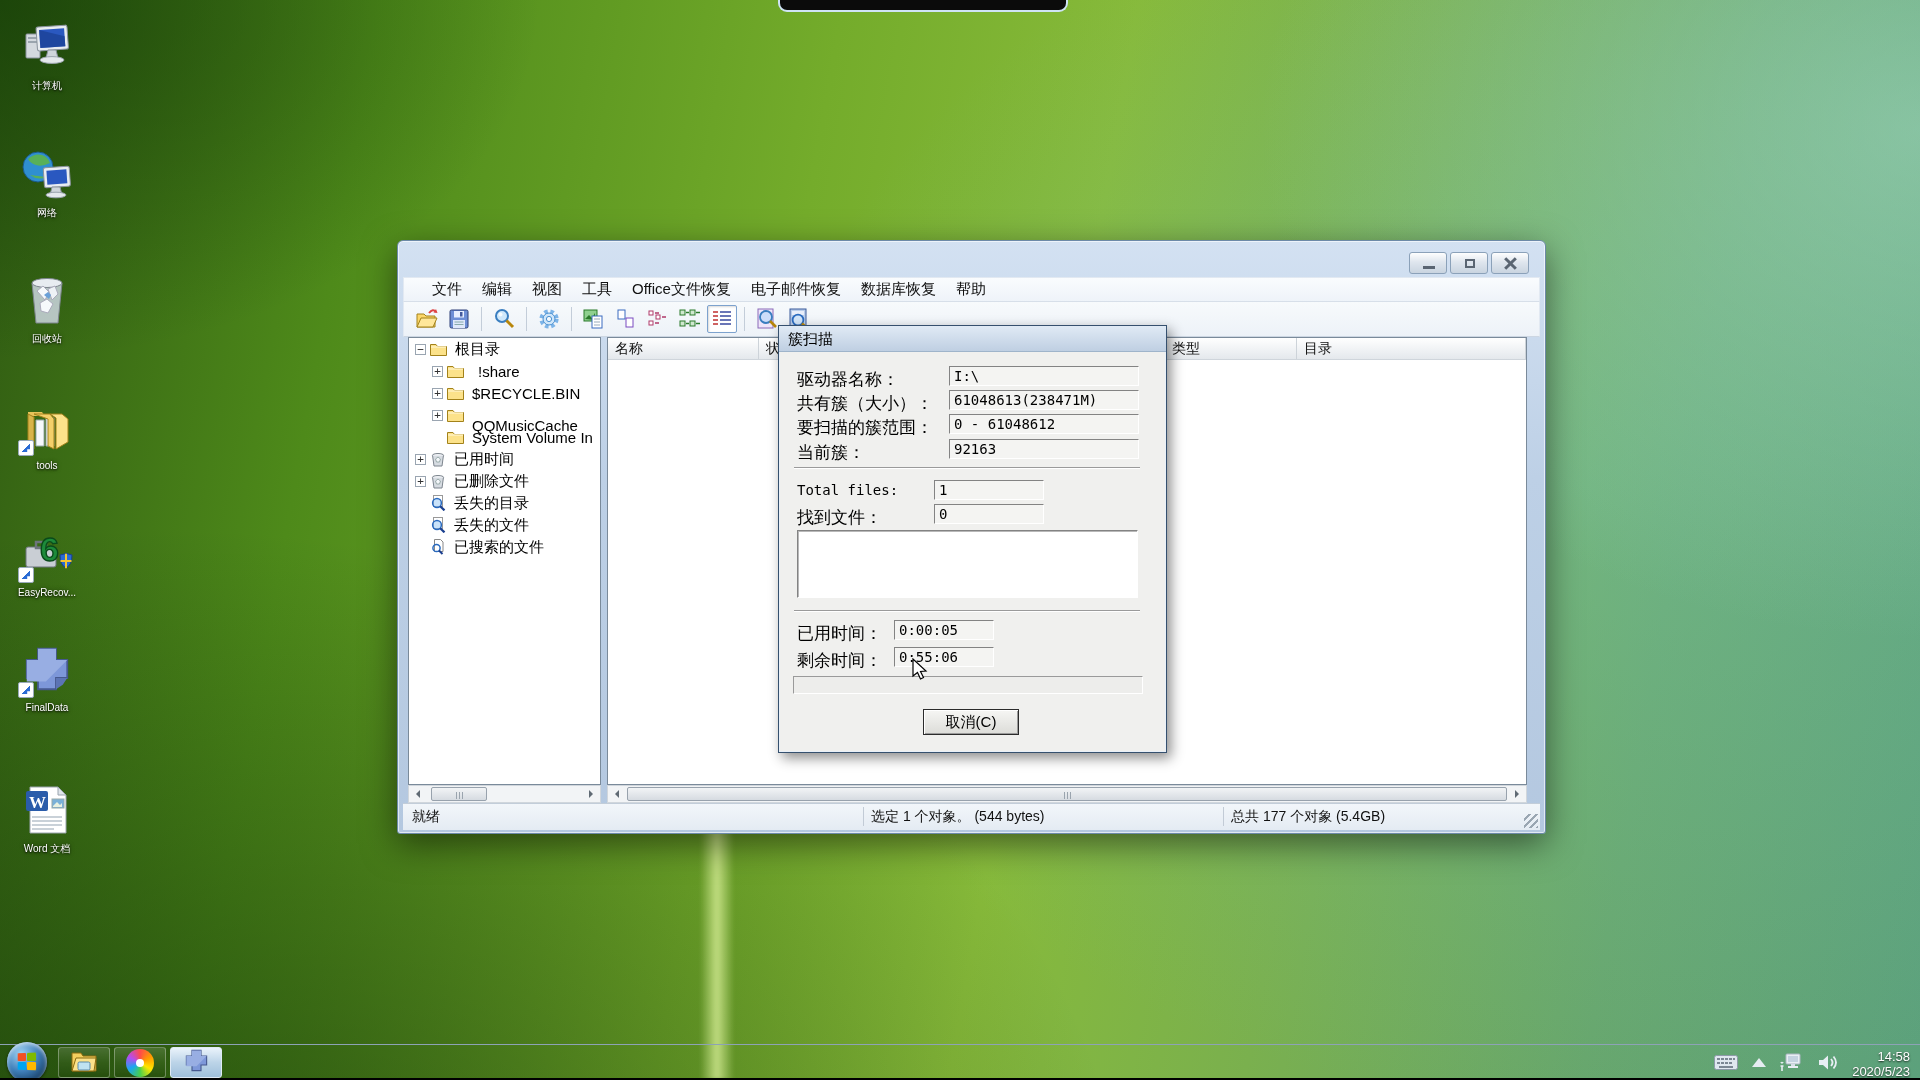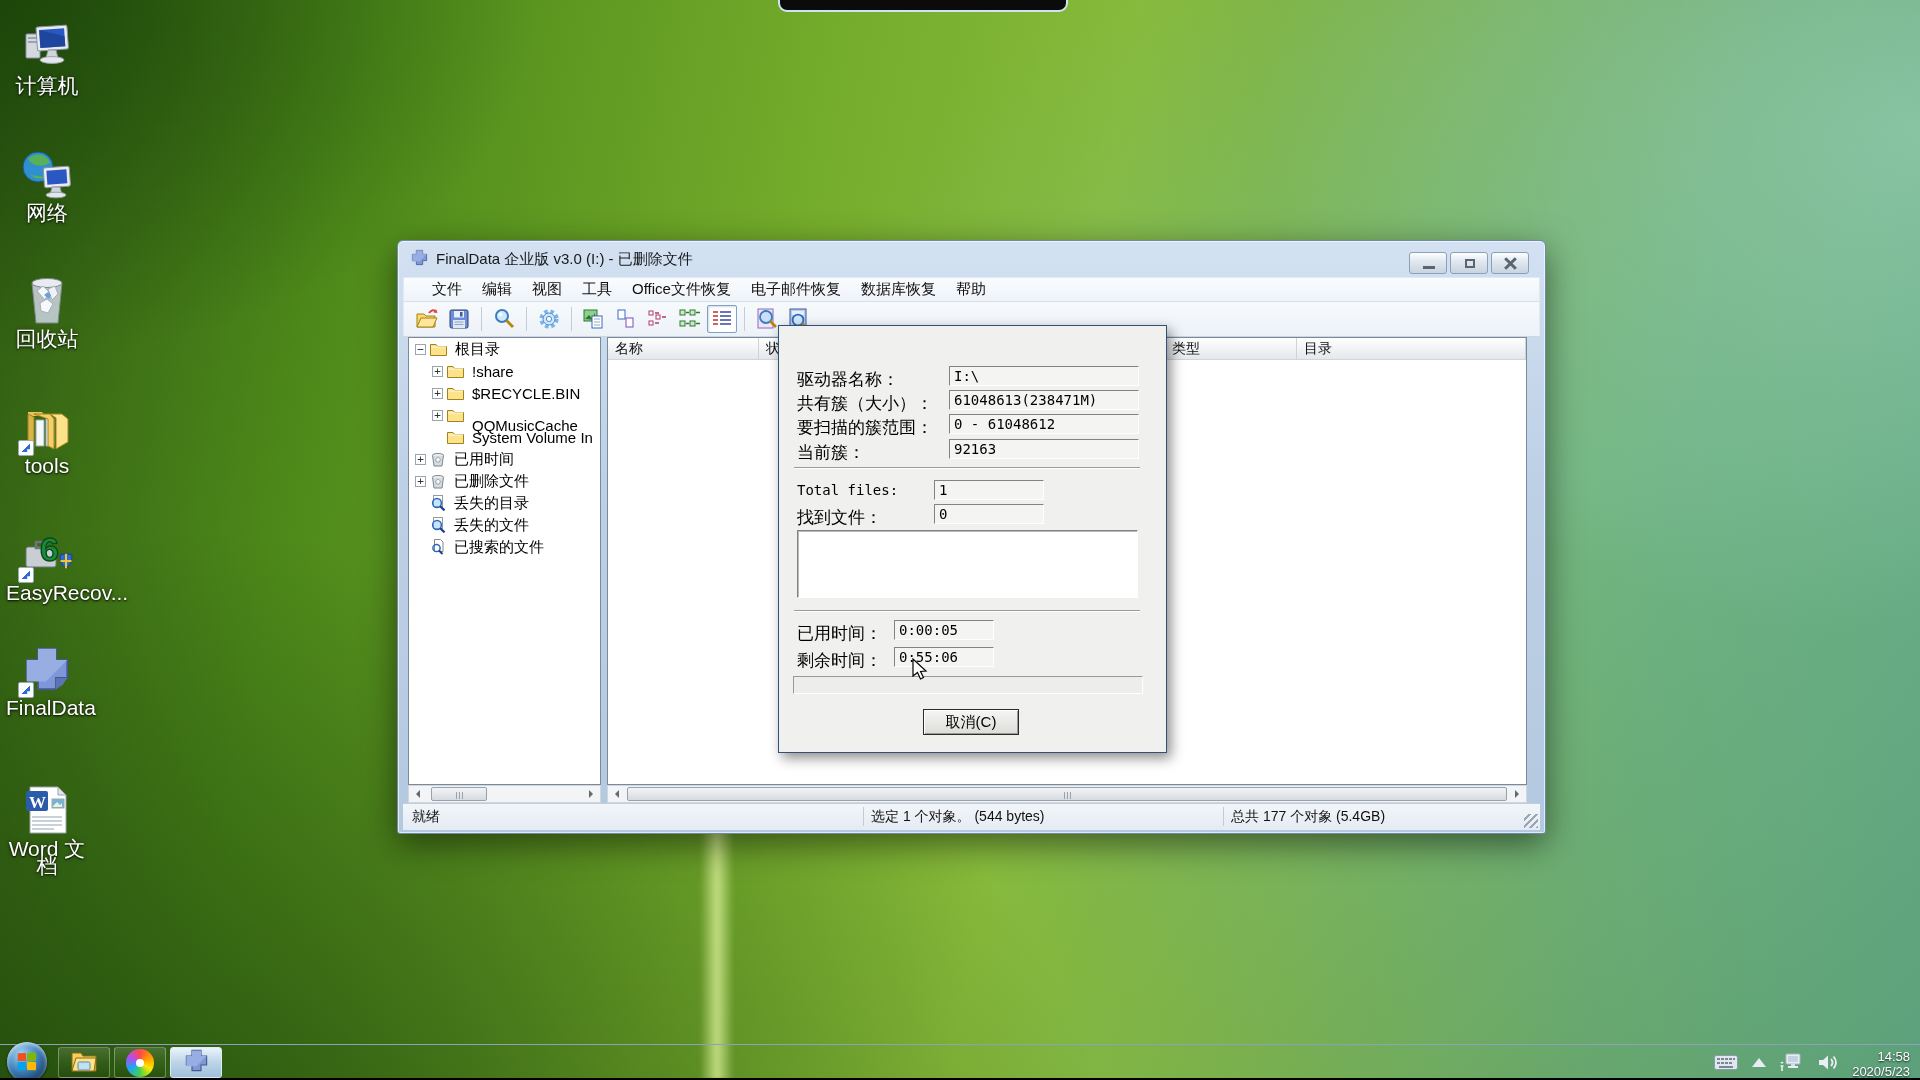--- a/index.html
+++ b/index.html
@@ -18,21 +18,21 @@
     filter:blur(2px); }
 
   
   .top-tab { position:absolute; left:778px; top:0; width:290px; height:12px;
     background:#0b0b0b; border:2px solid #cfe3f5; border-top:none;
     border-radius:0 0 9px 9px; }
 
   
   .dicon { position:absolute; left:6px; width:82px; text-align:center; cursor:default; }
   .dicon .img { width:54px; height:54px; margin:0 auto; position:relative; }
-  .dicon .lbl { margin-top:3px; font-size:21px; color:#fff;
+  .dicon .lbl { margin-top:3px; font-size:10px; color:#fff;
     text-shadow:0 1px 2px rgba(0,0,0,.85), 0 0 4px rgba(0,0,0,.5); line-height:17px;}
   .shortcut-badge { position:absolute; left:-2px; bottom:-2px; width:16px; height:16px;
     background:#fff; border:1px solid #9ab; border-radius:2px; }
   .shortcut-badge:after { content:""; position:absolute; left:3px; top:3px; width:8px; height:8px;
     background:linear-gradient(135deg,#2a6bd4 50%,transparent 50%); clip-path:polygon(0 100%,0 35%,35% 35%,35% 0,100% 0,100% 65%,65% 65%,65% 100%); transform:rotate(180deg); }
 
   
   .win { position:absolute; left:397px; top:240px; width:1149px; height:594px;
     background:linear-gradient(180deg,#d3e1f2,#bdd0e6 40%,#b4c8e0);
     border:1px solid #6d8aa8; border-radius:6px 6px 3px 3px;
@@ -228,27 +228,20 @@
             <text x="9" y="25" font-size="17" font-weight="bold" fill="#fff" font-family="Liberation Serif, serif">W</text>
             <rect x="32" y="16" width="12" height="9" fill="#7ab0d8" stroke="#9aa"></rect>
             <path d="M33 23 l4 -4 l3 3 l2 -2 v4 h-9 Z" fill="#e8f0e0"></path>
             <path d="M12 34 h30 M12 38 h30 M12 42 h30 M12 46 h22" stroke="#b8c2cc" stroke-width="1.6"></path>
           </svg></div>
         <div class="lbl">Word 文档</div>
       </div>
     </div>
 
   <div class="win">
-    <div class="titlebar">
-      <span id="title-icon"><svg width="19" height="19" viewBox="0 0 24 24">
-            <path d="M8 3 h8 v5 h5 v8 h-5 v5 h-8 v-5 H3 V8 h5 Z" fill="#7d97d9" stroke="#46598f"></path>
-            <path d="M8 3 h8 v5 h5 l-9 9 H3 V8 h5 Z" fill="#98aee3"></path>
-          </svg></span>
-      <span class="title-text">FinalData 企业版 v3.0 (I:) - 已删除文件</span>
-    </div>
     <div class="winbtns">
       <div class="wbtn">
           <div class="g-min"></div>
         </div>
       <div class="wbtn">
           <div class="g-max"></div>
         </div>
       <div class="wbtn">
           <div class="g-x1"></div>
           <div class="g-x2"></div>
@@ -373,21 +366,21 @@
           <span style="overflow: hidden;">根目录</span>
         </div>
         <div class="tree-row" style="padding-left: 23px;">
           <span class="expander">+</span>
           <span style="display: flex; margin-right: 4px;">
             <svg width="17" height="14" viewBox="0 0 17 14">
               <path d="M0.5 2.5 h5.5 l1.5 2 h9 v9 h-16 z" fill="#fce28a" stroke="#a3821a"></path>
               <path d="M1 5 h15" stroke="#fff3c4" stroke-width="1.4"></path>
             </svg>
           </span>
-          <span style="overflow: hidden;">!share</span>
+          <span style="overflow: hidden; margin-left: 6px;">!share</span>
         </div>
         <div class="tree-row" style="padding-left: 23px;">
           <span class="expander">+</span>
           <span style="display: flex; margin-right: 4px;">
             <svg width="17" height="14" viewBox="0 0 17 14">
               <path d="M0.5 2.5 h5.5 l1.5 2 h9 v9 h-16 z" fill="#fce28a" stroke="#a3821a"></path>
               <path d="M1 5 h15" stroke="#fff3c4" stroke-width="1.4"></path>
             </svg>
           </span>
           <span style="overflow: hidden;">$RECYCLE.BIN</span>
@@ -497,20 +490,21 @@
       <span class="st-seg" style="left:9px;">就绪</span>
       <div class="st-div" style="left:460px;"></div>
       <span class="st-seg" style="left:468px;">选定 1 个对象。 (544 bytes)</span>
       <div class="st-div" style="left:820px;"></div>
       <span class="st-seg" style="left:828px;">总共 177 个对象 (5.4GB)</span>
       <div class="grip"></div>
     </div>
   </div>
 
   <div class="dialog">
+    <div class="dlg-title">簇扫描</div>
     <div id="dlg-rows">
         <div class="dlg-label" style="top: 42px;">驱动器名称：</div>
         <div class="dlg-field" style="top: 40px; left: 170px; width: 190px;">I:\</div>
         <div class="dlg-label" style="top: 66px;">共有簇（大小）：</div>
         <div class="dlg-field" style="top: 64px; left: 170px; width: 190px;">61048613(238471M)</div>
         <div class="dlg-label" style="top: 90px;">要扫描的簇范围：</div>
         <div class="dlg-field" style="top: 88px; left: 170px; width: 190px;">0 - 61048612</div>
         <div class="dlg-label" style="top: 115px;">当前簇：</div>
         <div class="dlg-field" style="top: 113px; left: 170px; width: 190px;">92163</div>
         <div class="dlg-label" style="top: 156px; font-family: &quot;DejaVu Sans Mono&quot;, monospace; font-size: 14px;">Total files:</div>

